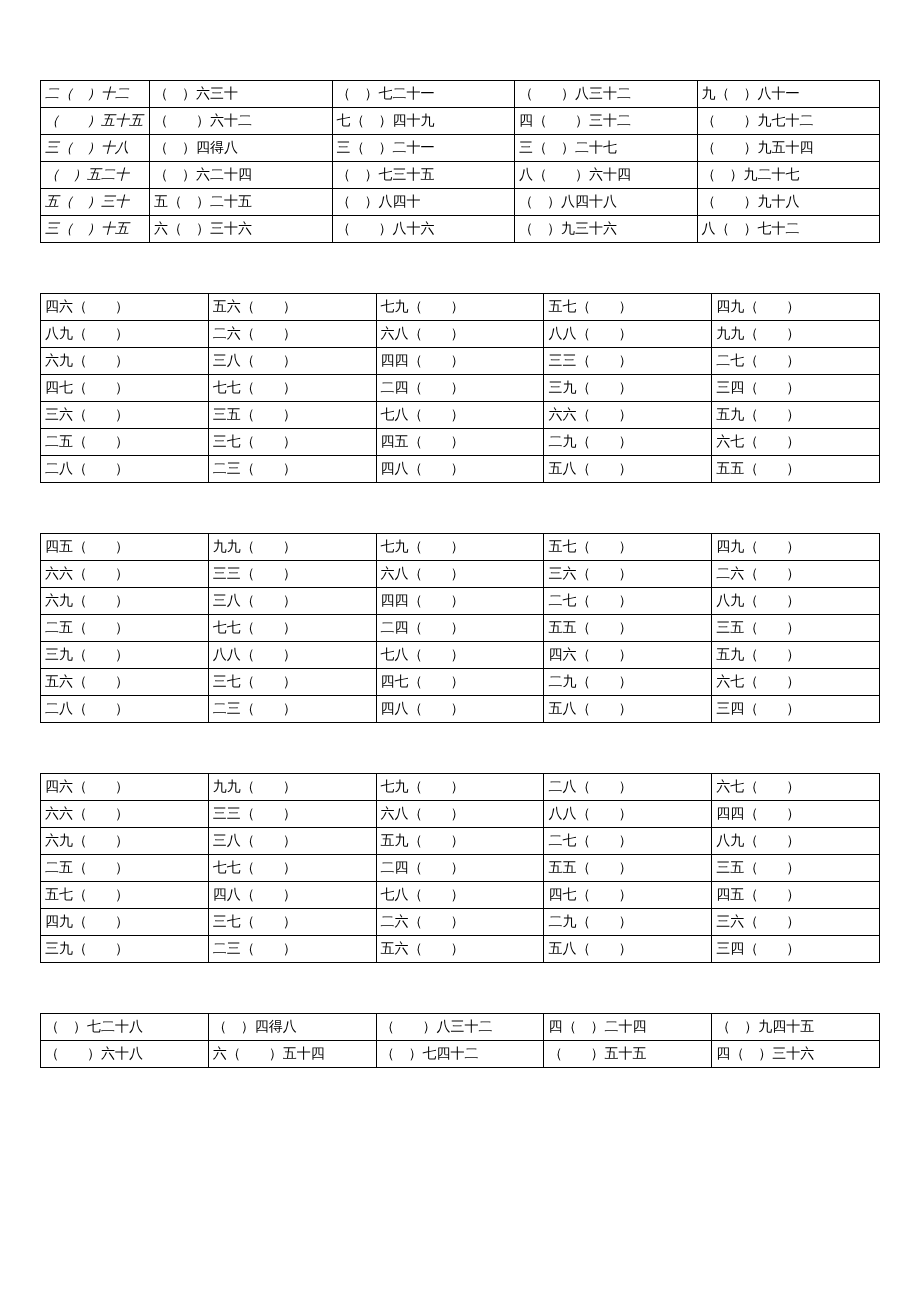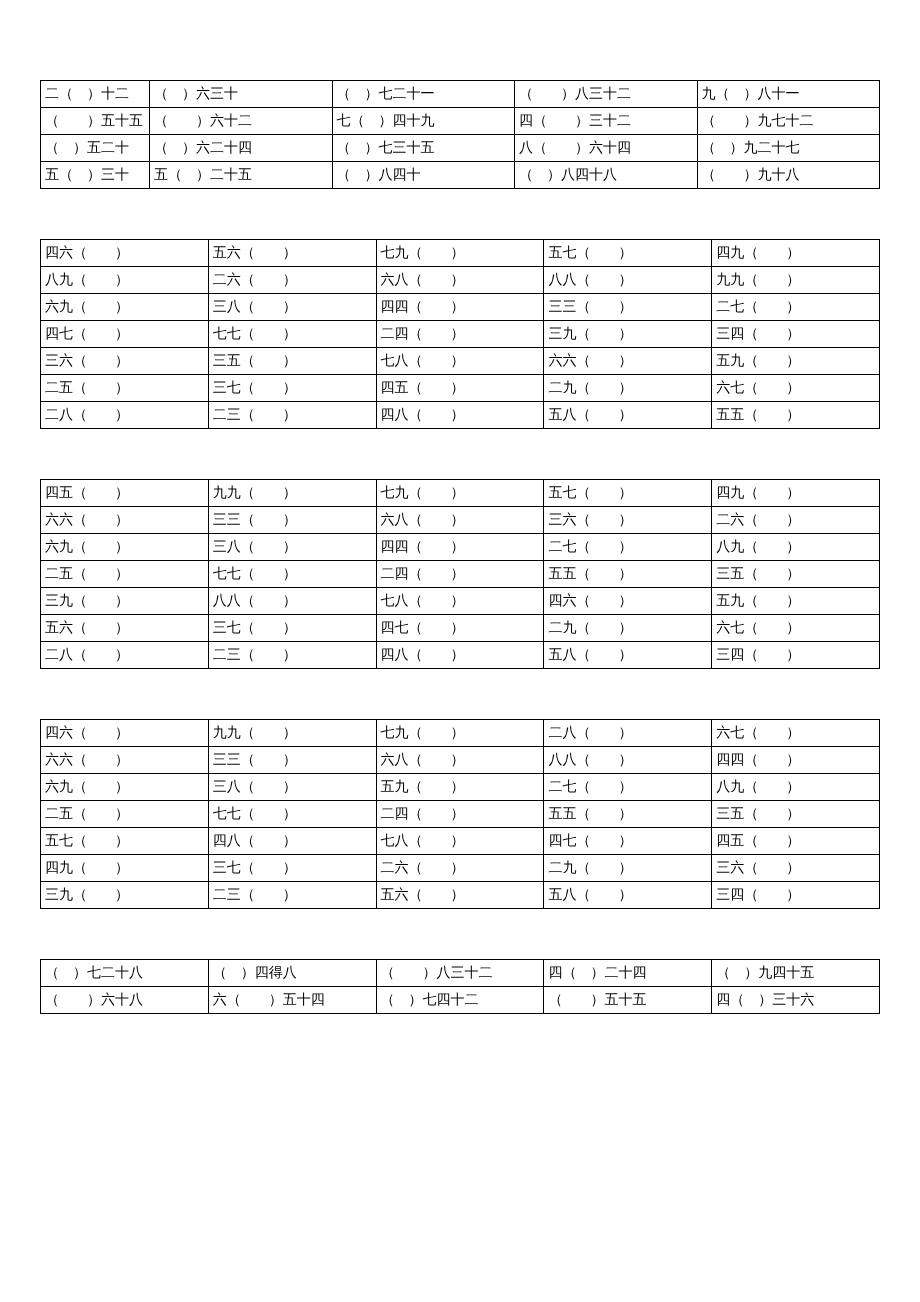--- a/index.html
+++ b/index.html
@@ -19,21 +19,21 @@
     table-layout: fixed;
   }
   td {
     border: 1px solid #000;
     padding: 3px 4px;
     vertical-align: middle;
     height: 20px;
     white-space: nowrap;
     overflow: visible;
   }
-  .t1 td:first-child { width: 100px; }
+  .t1 td:first-child { width: 100px; font-style: italic; }
   .t5 { margin-bottom: 0; }
 </style>
 </head>
 <body>
 
 <table class="t1">
   <tbody>
     <tr>
         <td>二（　）十二</td>
         <td>（　）六三十</td>
@@ -42,33 +42,47 @@
         <td>九（　）八十一</td>
       </tr>
     <tr>
         <td>（　　）五十五</td>
         <td>（　　）六十二</td>
         <td>七（　）四十九</td>
         <td>四（　　）三十二</td>
         <td>（　　）九七十二</td>
       </tr>
     <tr>
+        <td>三（　）十八</td>
+        <td>（　）四得八</td>
+        <td>三（　）二十一</td>
+        <td>三（　）二十七</td>
+        <td>（　　）九五十四</td>
+      </tr>
+    <tr>
         <td>（　）五二十</td>
         <td>（　）六二十四</td>
         <td>（　）七三十五</td>
         <td>八（　　）六十四</td>
         <td>（　）九二十七</td>
       </tr>
     <tr>
         <td>五（　）三十</td>
         <td>五（　）二十五</td>
         <td>（　）八四十</td>
         <td>（　）八四十八</td>
         <td>（　　）九十八</td>
       </tr>
+    <tr>
+        <td>三（　）十五</td>
+        <td>六（　）三十六</td>
+        <td>（　　）八十六</td>
+        <td>（　）九三十六</td>
+        <td>八（　）七十二</td>
+      </tr>
   </tbody>
 </table>
 
 <table>
   <tbody>
     <tr>
         <td>四六（　　）</td>
         <td>五六（　　）</td>
         <td>七九（　　）</td>
         <td>五七（　　）</td>

